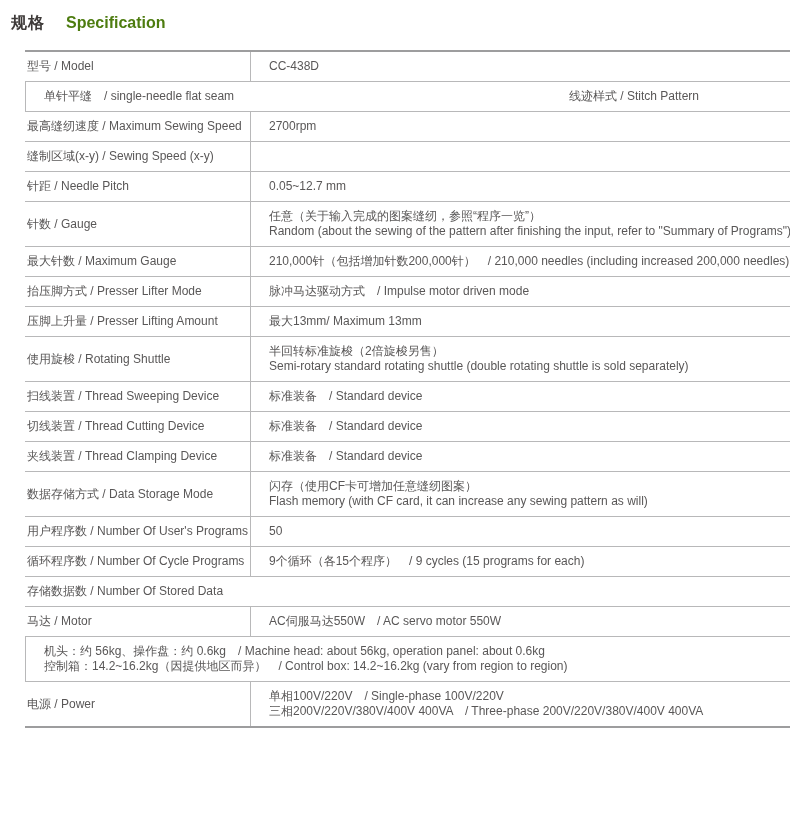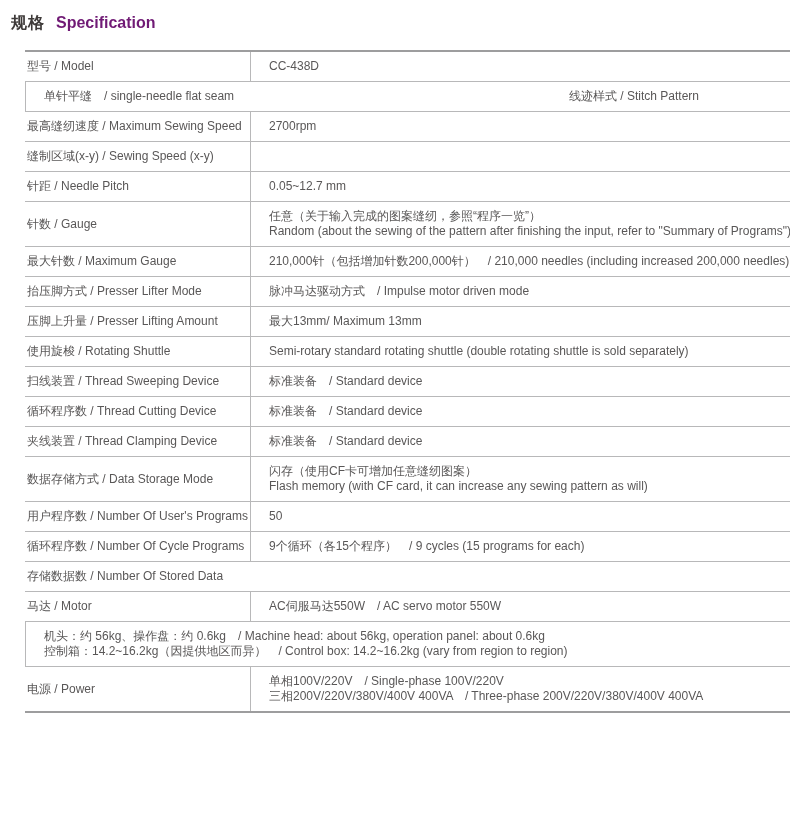--- a/index.html
+++ b/index.html
@@ -15,32 +15,32 @@
     font-family: "Liberation Sans", "DejaVu Sans", sans-serif;
     color: #595757;
     overflow: hidden;
   }
   .title {
     position: absolute;
     left: 11px;
     top: 13px;
     display: flex;
     align-items: baseline;
-    gap: 11px;
+    gap: 21px;
   }
   .title .cn {
     font-size: 16px;
     font-weight: bold;
     color: #3e3a39;
     letter-spacing: 1px;
   }
   .title .en {
     font-size: 16px;
     font-weight: bold;
-    color: #701a75;
+    color: #4d7c0f;
   }
   .spec-table {
     position: absolute;
     left: 25px;
     top: 50px;
     width: 767px;
     border-top: 2px solid #9d9d9e;
     border-bottom: 2px solid #9d9d9e;
     box-sizing: border-box;
   }
@@ -161,34 +161,35 @@
         </div>
         <div class="cell value">
           <div class="line">最大13mm/ Maximum 13mm</div>
         </div>
       </div>
       <div class="row">
         <div class="cell label">
           <div class="line">使用旋梭 / Rotating Shuttle</div>
         </div>
         <div class="cell value">
+          <div class="line">半回转标准旋梭（2倍旋梭另售）</div>
           <div class="line">Semi-rotary standard rotating shuttle (double rotating shuttle is sold separately)</div>
         </div>
       </div>
       <div class="row">
         <div class="cell label">
           <div class="line">扫线装置 / Thread Sweeping Device</div>
         </div>
         <div class="cell value">
           <div class="line">标准装备　/ Standard device</div>
         </div>
       </div>
       <div class="row">
         <div class="cell label">
-          <div class="line">循环程序数 / Thread Cutting Device</div>
+          <div class="line">切线装置 / Thread Cutting Device</div>
         </div>
         <div class="cell value">
           <div class="line">标准装备　/ Standard device</div>
         </div>
       </div>
       <div class="row">
         <div class="cell label">
           <div class="line">夹线装置 / Thread Clamping Device</div>
         </div>
         <div class="cell value">

